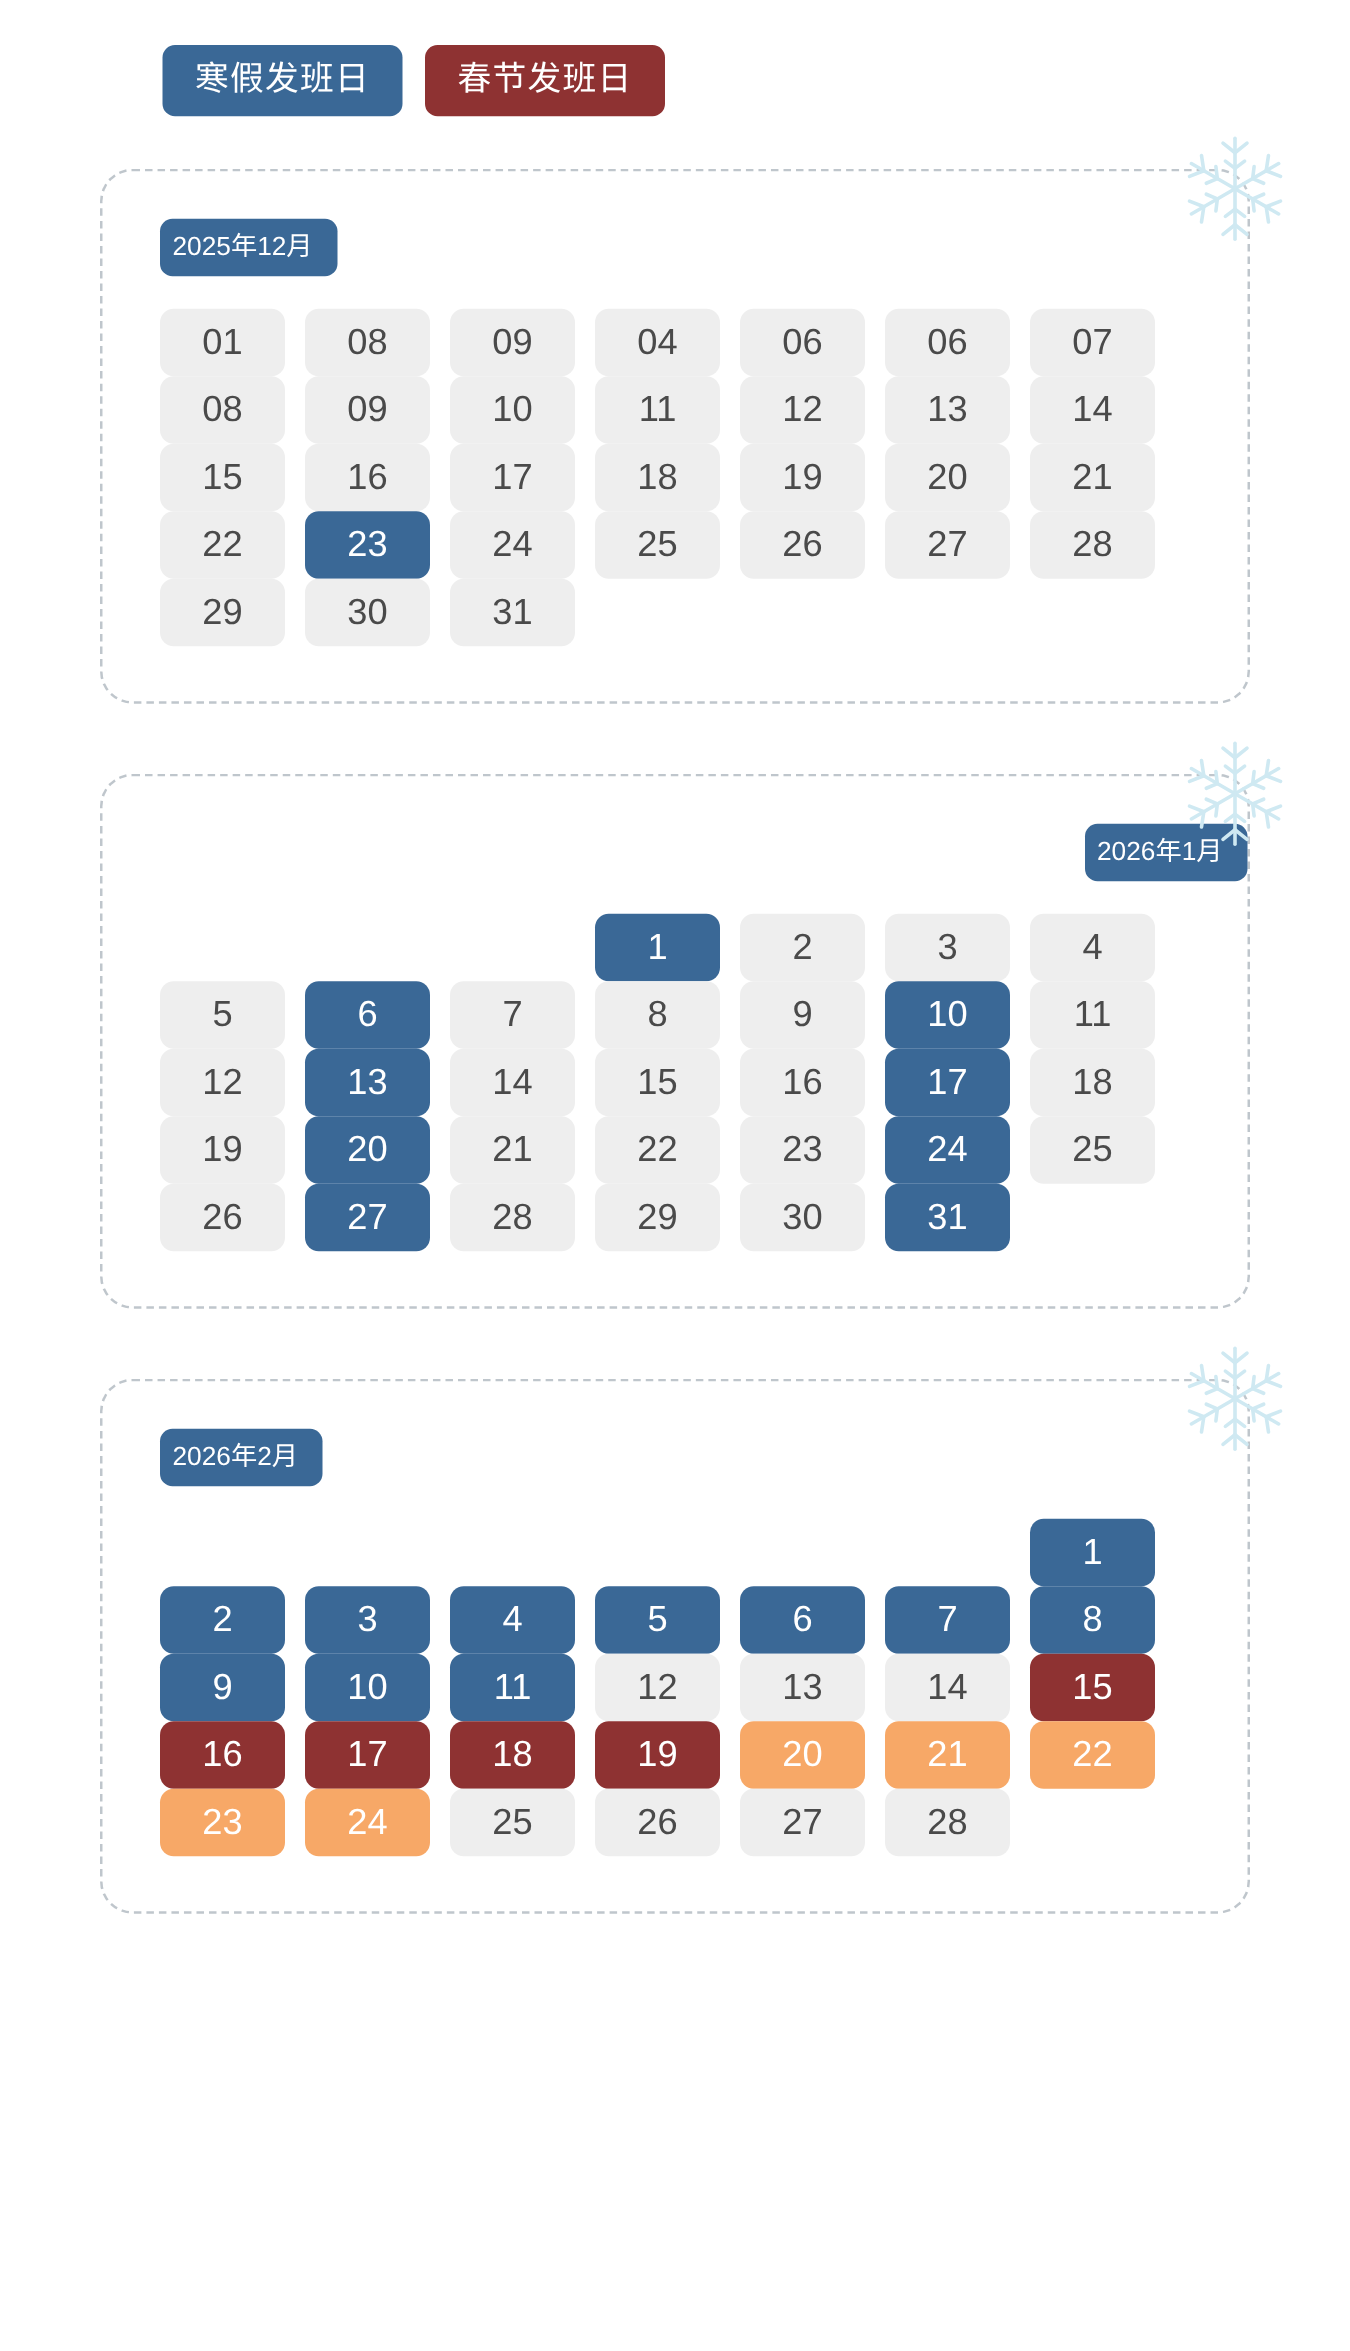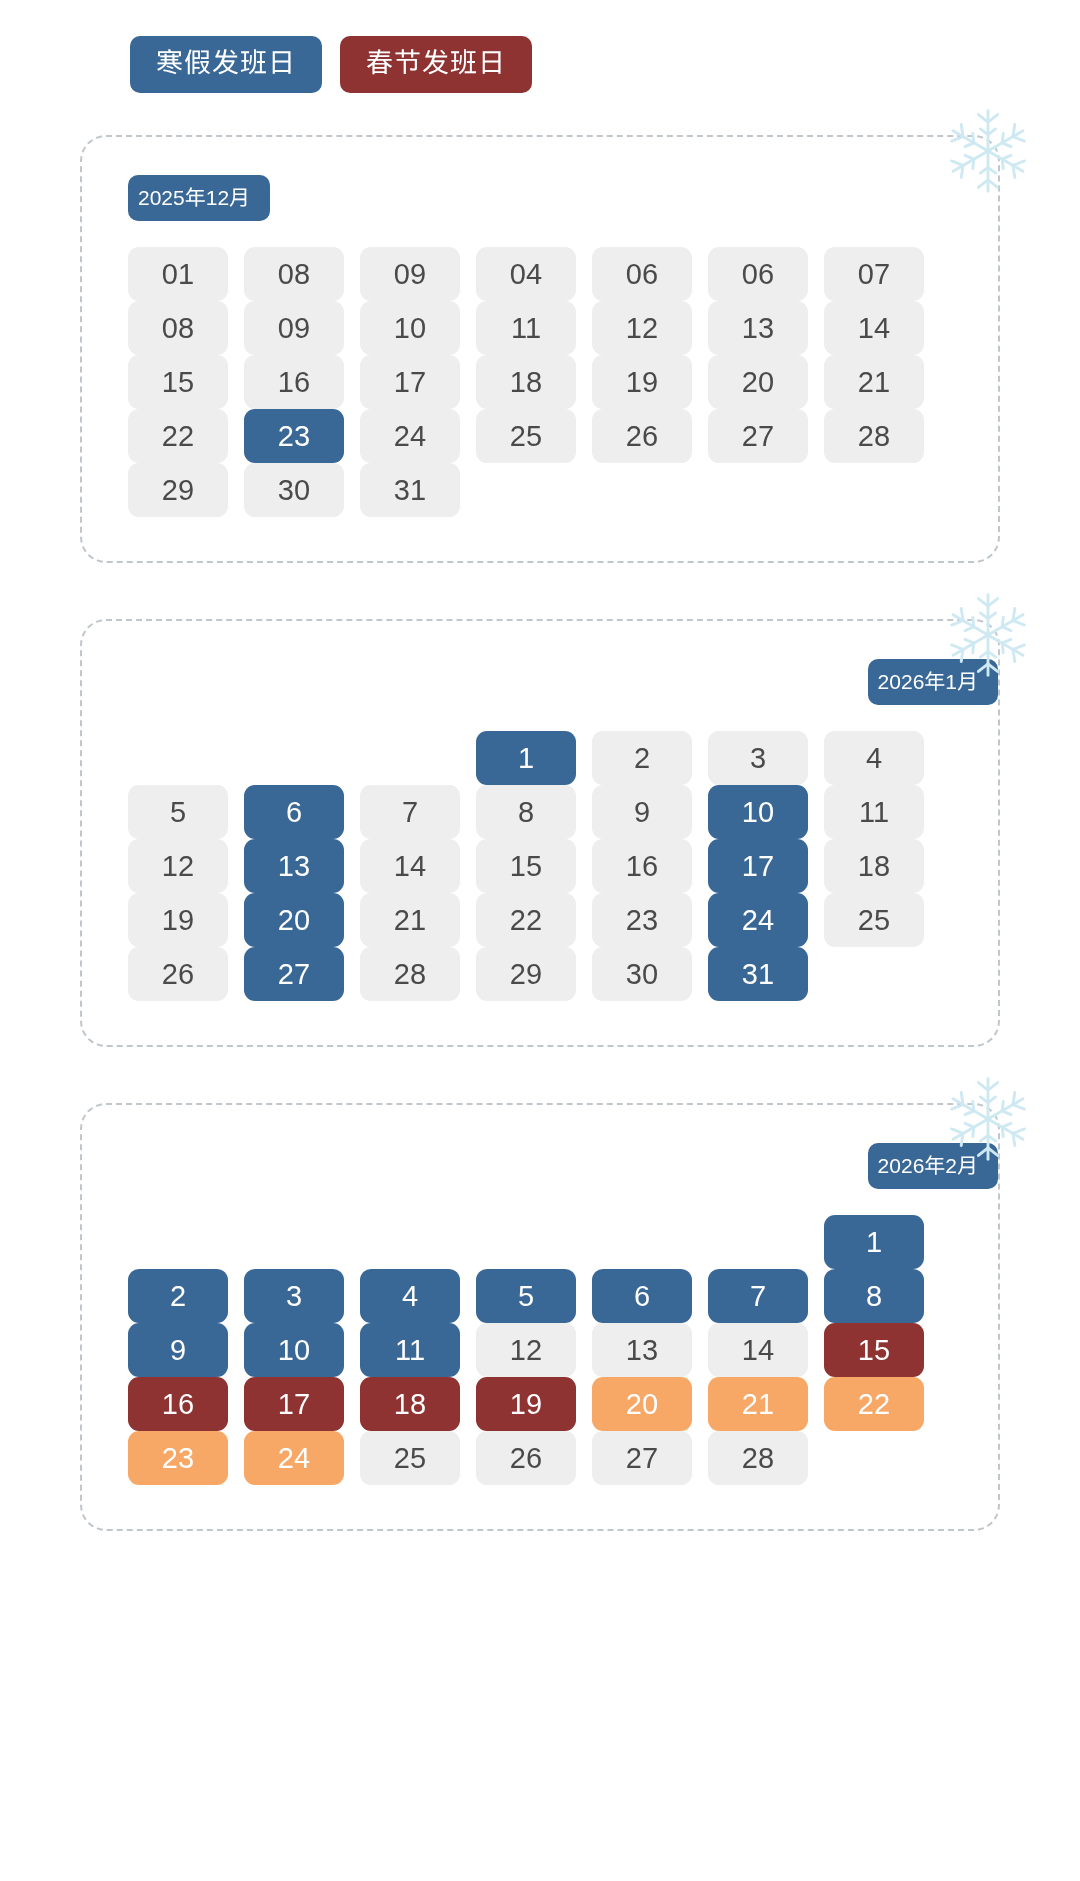--- a/index.html
+++ b/index.html
@@ -257,21 +257,21 @@
           <div class="day winter">24</div>
           <div class="day">25</div>
           <div class="day">26</div>
           <div class="day winter">27</div>
           <div class="day">28</div>
           <div class="day">29</div>
           <div class="day">30</div>
           <div class="day winter">31</div>
         </div></div>
     </div>
-    <div class="card-wrap" style="margin-top: 56px; text-align: right;">
+    <div class="card-wrap" style="margin-top: 56px;">
       <div class="card"><span class="snowflake"><svg viewBox="0 0 100 100" width="96" height="96">
             <g stroke="#cfe9f2" stroke-width="3" stroke-linecap="round" fill="none">
               <g transform="rotate(0 50 50)">
                 <line x1="50" y1="50" x2="50" y2="8"></line>
                 <line x1="50" y1="20" x2="40" y2="12"></line>
                 <line x1="50" y1="20" x2="60" y2="12"></line>
                 <line x1="50" y1="33" x2="42" y2="27"></line>
                 <line x1="50" y1="33" x2="58" y2="27"></line>
               </g>
               <g transform="rotate(60 50 50)">

